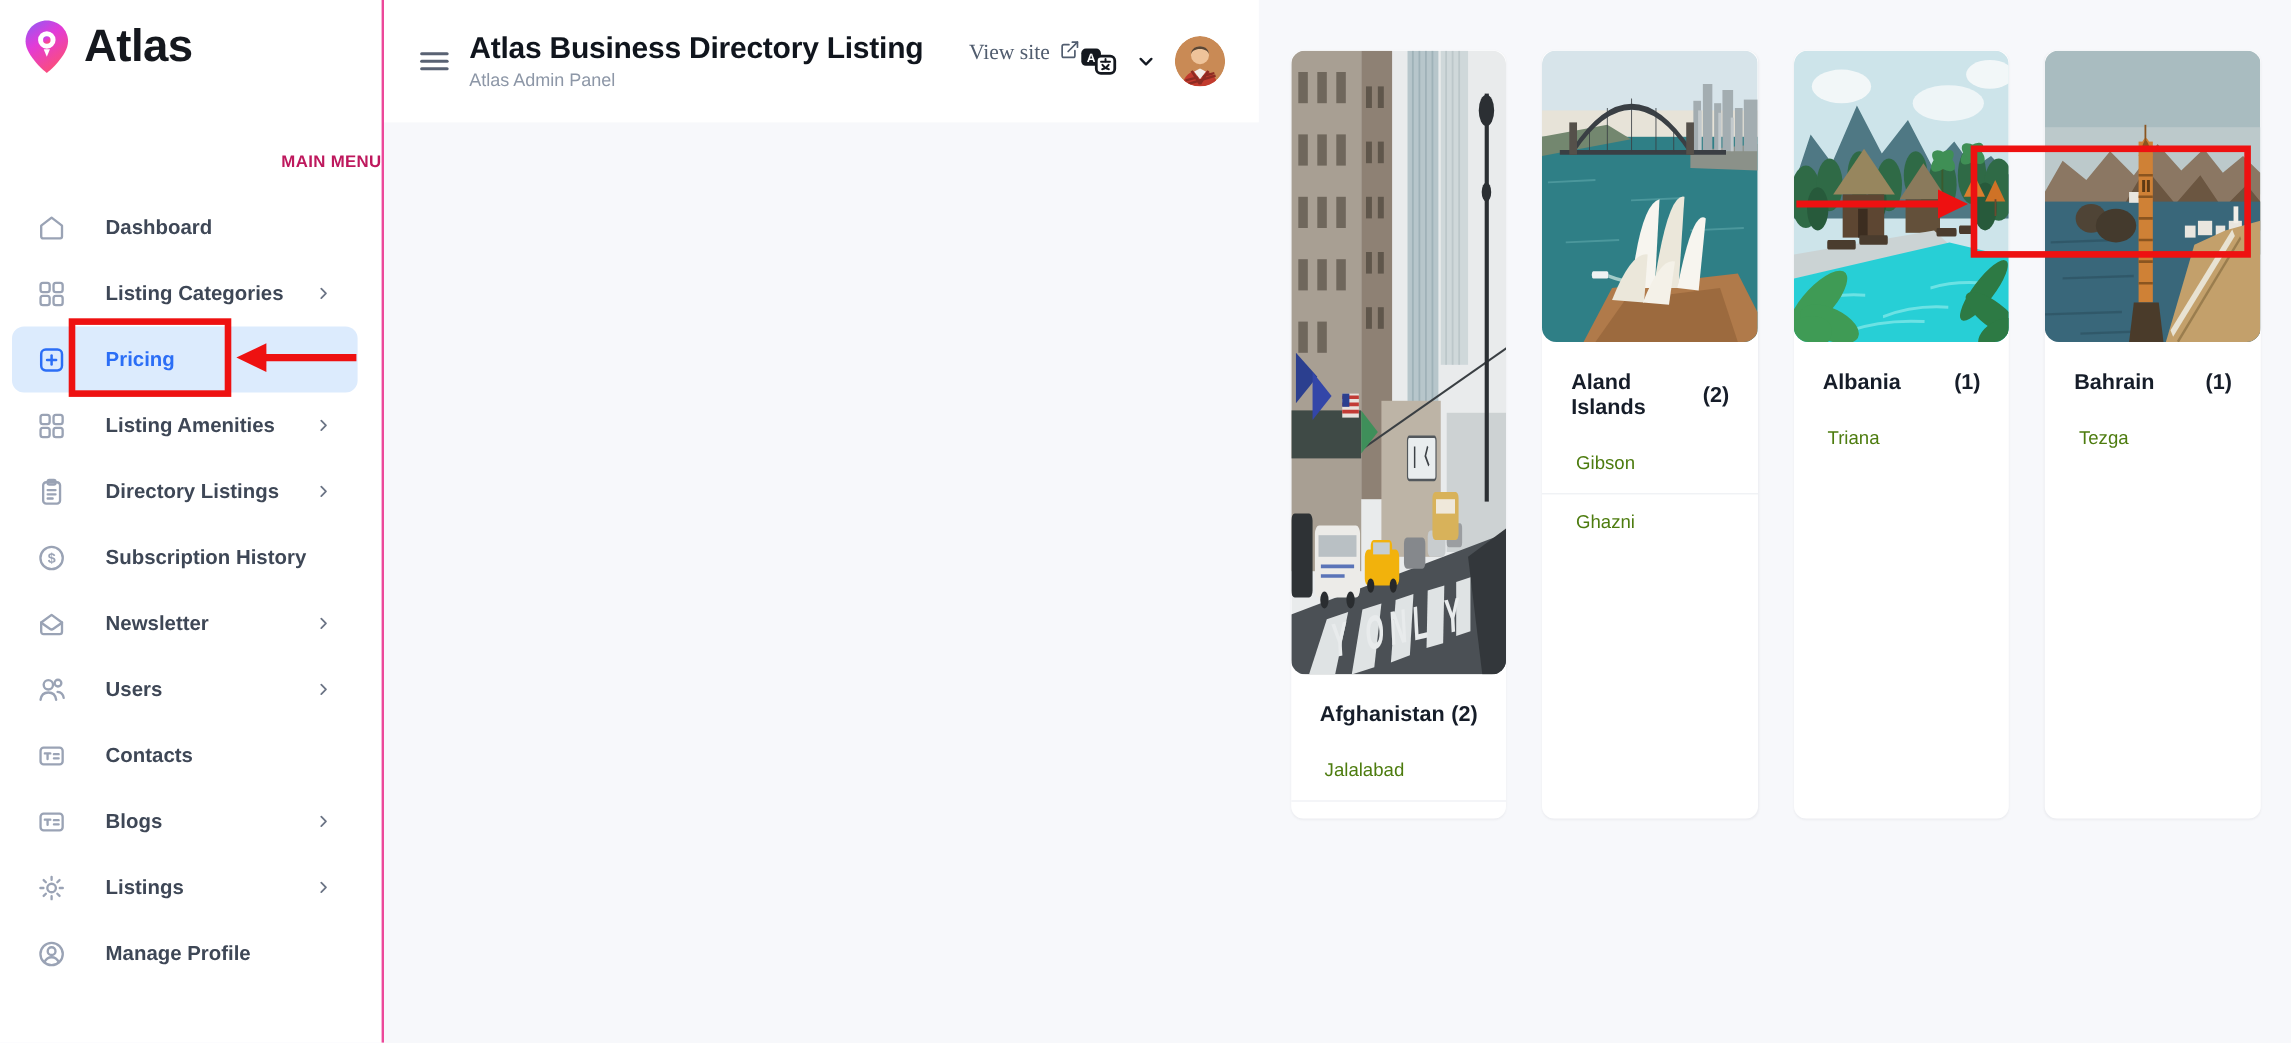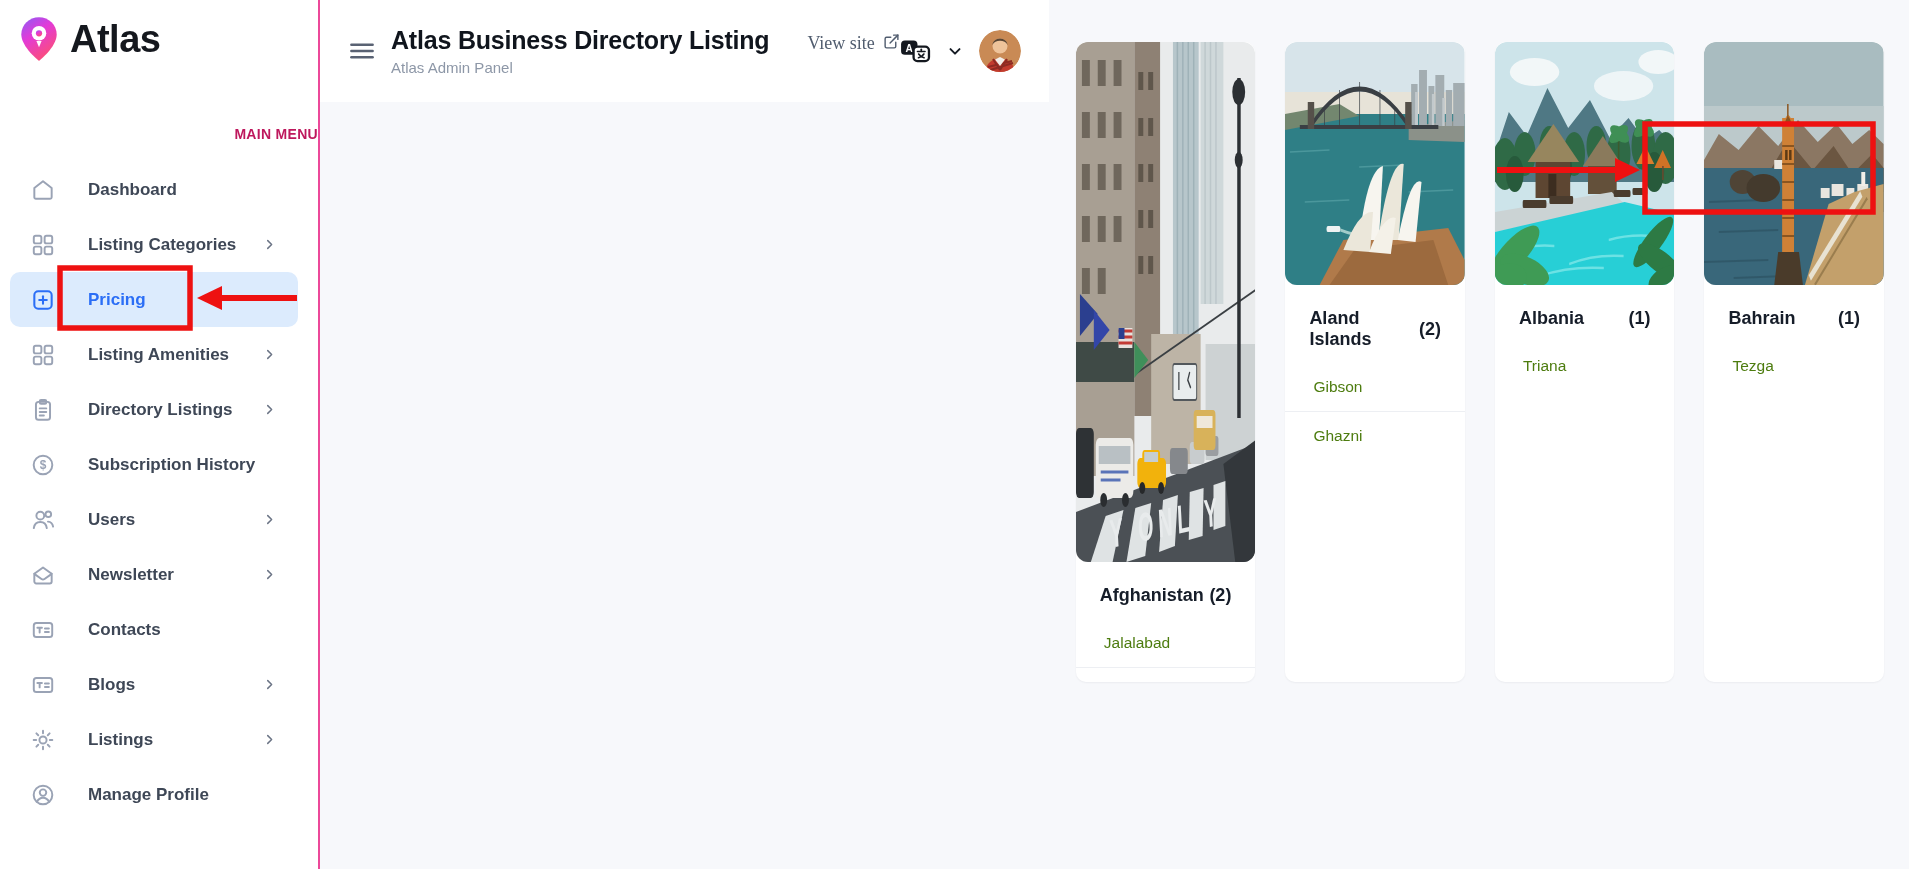--- a/index.html
+++ b/index.html
@@ -150,38 +150,38 @@
             </svg></span>
         </div>
         <div class="nav-item">
           <span class="ico"><svg viewBox="0 0 24 24" fill="none" stroke="currentColor" stroke-width="1.8">
               <circle cx="12" cy="12" r="8.6"></circle>
               <text x="12" y="16" text-anchor="middle" font-size="11" font-weight="bold" fill="currentColor" stroke="none" font-family="Liberation Sans,sans-serif">$</text>
             </svg></span>
           <span class="lbl">Subscription History</span>
         </div>
         <div class="nav-item">
+          <span class="ico"><svg viewBox="0 0 24 24" fill="none" stroke="currentColor" stroke-width="1.8" stroke-linecap="round" stroke-linejoin="round">
+              <path d="M4 10.8 12 5l8 5.8"></path>
+              <path d="M4 10.8v7.2a1.8 1.8 0 0 0 1.8 1.8h12.4a1.8 1.8 0 0 0 1.8-1.8v-7.2"></path>
+              <path d="M4.6 11.4l6 4.3a2.4 2.4 0 0 0 2.8 0l6-4.3"></path>
+            </svg></span>
+          <span class="lbl">Newsletter</span>
+          <span class="chev"><svg viewBox="0 0 24 24" fill="none" stroke="currentColor" stroke-width="2.1" stroke-linecap="round" stroke-linejoin="round">
+              <polyline points="9.5,6.5 15,12 9.5,17.5"></polyline>
+            </svg></span>
+        </div>
+        <div class="nav-item">
           <span class="ico"><svg viewBox="0 0 24 24" fill="none" stroke="currentColor" stroke-width="1.8" stroke-linecap="round">
               <circle cx="9.5" cy="8" r="3.6"></circle>
               <path d="M3.5 19.5c.5-3.6 2.8-5.6 6-5.6s5.5 2 6 5.6"></path>
               <circle cx="16.9" cy="6.7" r="2.6"></circle>
               <path d="M16.6 13.5c2.8.2 4.3 2 4.7 4.6"></path>
             </svg></span>
           <span class="lbl">Users</span>
-          <span class="chev"><svg viewBox="0 0 24 24" fill="none" stroke="currentColor" stroke-width="2.1" stroke-linecap="round" stroke-linejoin="round">
-              <polyline points="9.5,6.5 15,12 9.5,17.5"></polyline>
-            </svg></span>
-        </div>
-        <div class="nav-item">
-          <span class="ico"><svg viewBox="0 0 24 24" fill="none" stroke="currentColor" stroke-width="1.8" stroke-linecap="round" stroke-linejoin="round">
-              <path d="M4 10.8 12 5l8 5.8"></path>
-              <path d="M4 10.8v7.2a1.8 1.8 0 0 0 1.8 1.8h12.4a1.8 1.8 0 0 0 1.8-1.8v-7.2"></path>
-              <path d="M4.6 11.4l6 4.3a2.4 2.4 0 0 0 2.8 0l6-4.3"></path>
-            </svg></span>
-          <span class="lbl">Newsletter</span>
           <span class="chev"><svg viewBox="0 0 24 24" fill="none" stroke="currentColor" stroke-width="2.1" stroke-linecap="round" stroke-linejoin="round">
               <polyline points="9.5,6.5 15,12 9.5,17.5"></polyline>
             </svg></span>
         </div>
         <div class="nav-item">
           <span class="ico"><svg viewBox="0 0 24 24" fill="none" stroke="currentColor" stroke-width="1.8" stroke-linecap="round">
               <rect x="3.5" y="5.5" width="17" height="13" rx="2.4"></rect>
               <path d="M6.8 10h4.2M8.9 10v4.3"></path>
               <path d="M13.8 10.6h3.6M13.8 13.8h3.6"></path>
             </svg></span>

